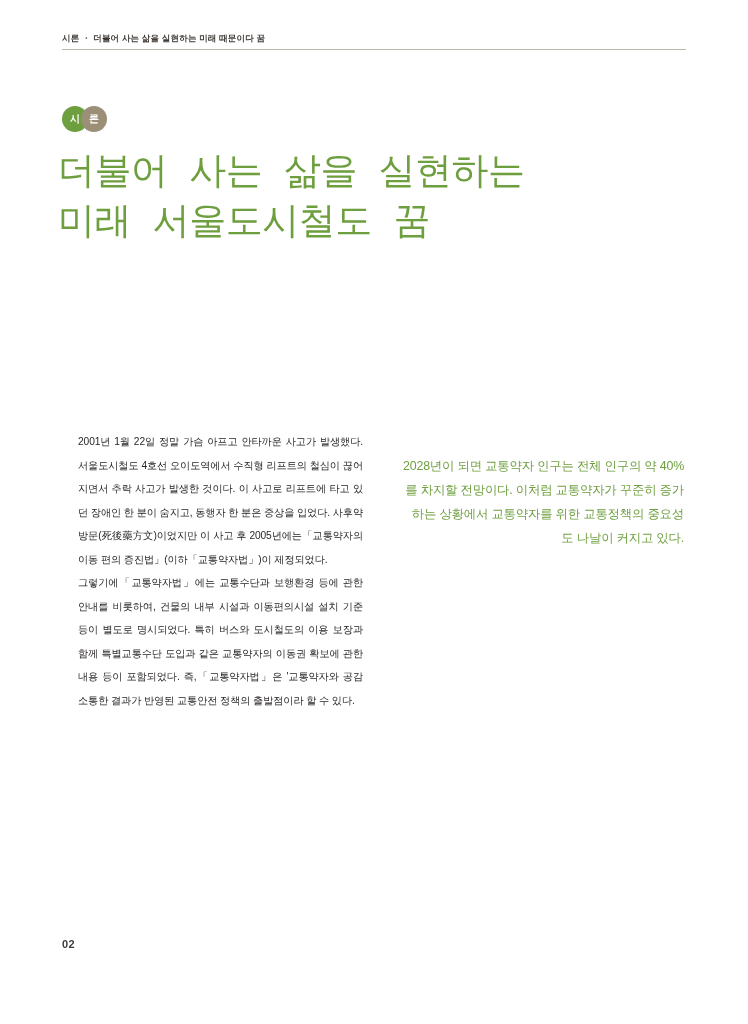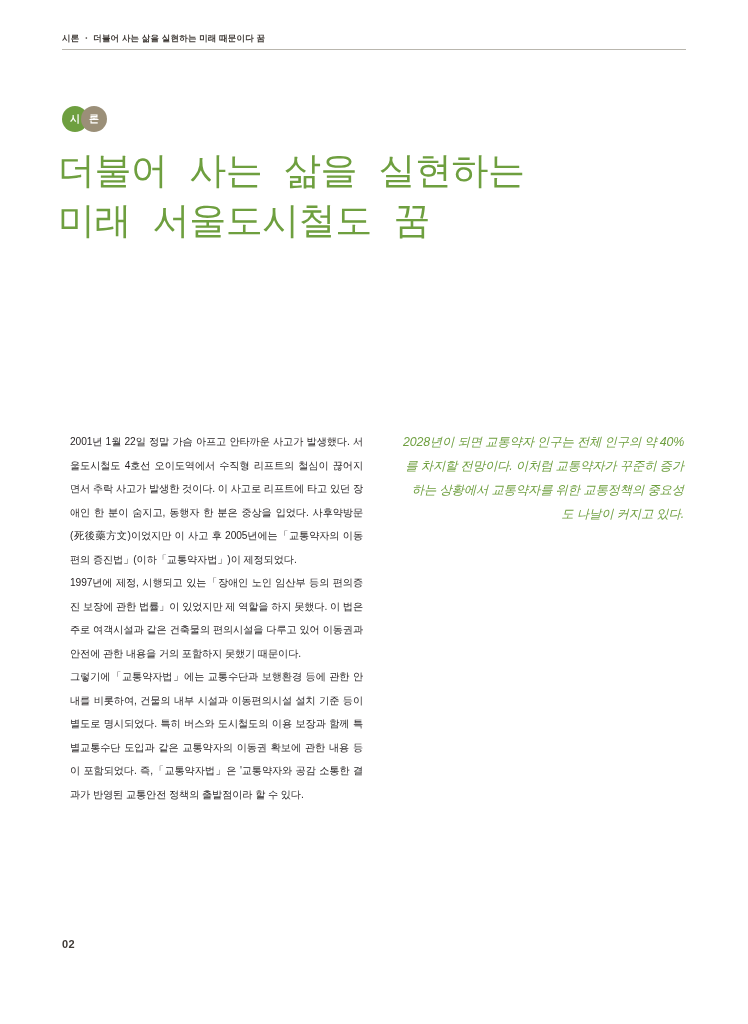--- a/index.html
+++ b/index.html
@@ -91,39 +91,38 @@
   }
 
   
   .body-left {
     position: absolute;
     left: 62px;
     top: 430px;
     width: 301px;
   }
   .body-left p {
-    margin: 0 0 0 8px;
+    margin: 0 0 0 16px;
     font-size: 10.2px;
     line-height: 23.5px;
     text-align: justify;
     text-justify: inter-character;
     color: #231f20;
     letter-spacing: -0.1px;
   }
   .body-left p + p {
     margin-top: 0px;
   }
 
   .pullquote {
     position: absolute;
     left: 400px;
-    top: 430px;
+    top: 454px;
     width: 284px;
     text-align: right;
-    font-style: italic;
   }
   .pullquote p {
     margin: 0;
     font-size: 12.4px;
     line-height: 24px;
     color: #6e9f3f;
     letter-spacing: -0.2px;
   }
 
   
@@ -152,21 +151,20 @@
     <div class="pill-right">론</div>
   </div>
 
   <div class="title">
     <div class="title-line">더불어 사는 삶을 실현하는</div>
     <div class="title-line">미래 서울도시철도 꿈</div>
   </div>
 
   <div class="body-left">
     <p>2001년 1월 22일 정말 가슴 아프고 안타까운 사고가 발생했다. 서울도시철도 4호선 오이도역에서 수직형 리프트의 철심이 끊어지면서 추락 사고가 발생한 것이다. 이 사고로 리프트에 타고 있던 장애인 한 분이 숨지고, 동행자 한 분은 중상을 입었다. 사후약방문(死後藥方文)이었지만 이 사고 후 2005년에는「교통약자의 이동 편의 증진법」(이하「교통약자법」)이 제정되었다.</p>
-    <p>1997년에 제정, 시행되고 있는「장애인 노인 임산부 등의 편의증진 보장에 관한 법률」이 있었지만 제 역할을 하지 못했다. 이 법은 주로 여객시설과 같은 건축물의 편의시설을 다루고 있어 이동권과 안전에 관한 내용을 거의 포함하지 못했기 때문이다.</p>
     <p>그렇기에「교통약자법」에는 교통수단과 보행환경 등에 관한 안내를 비롯하여, 건물의 내부 시설과 이동편의시설 설치 기준 등이 별도로 명시되었다. 특히 버스와 도시철도의 이용 보장과 함께 특별교통수단 도입과 같은 교통약자의 이동권 확보에 관한 내용 등이 포함되었다. 즉,「교통약자법」은 '교통약자와 공감 소통한 결과가 반영된 교통안전 정책의 출발점이라 할 수 있다.</p>
   </div>
 
   <div class="pullquote">
     <p>2028년이 되면 교통약자 인구는 전체 인구의 약 40%를 차지할 전망이다. 이처럼 교통약자가 꾸준히 증가하는 상황에서 교통약자를 위한 교통정책의 중요성도 나날이 커지고 있다.</p>
   </div>
 
   <div class="folio">02</div>
 
 </div>

